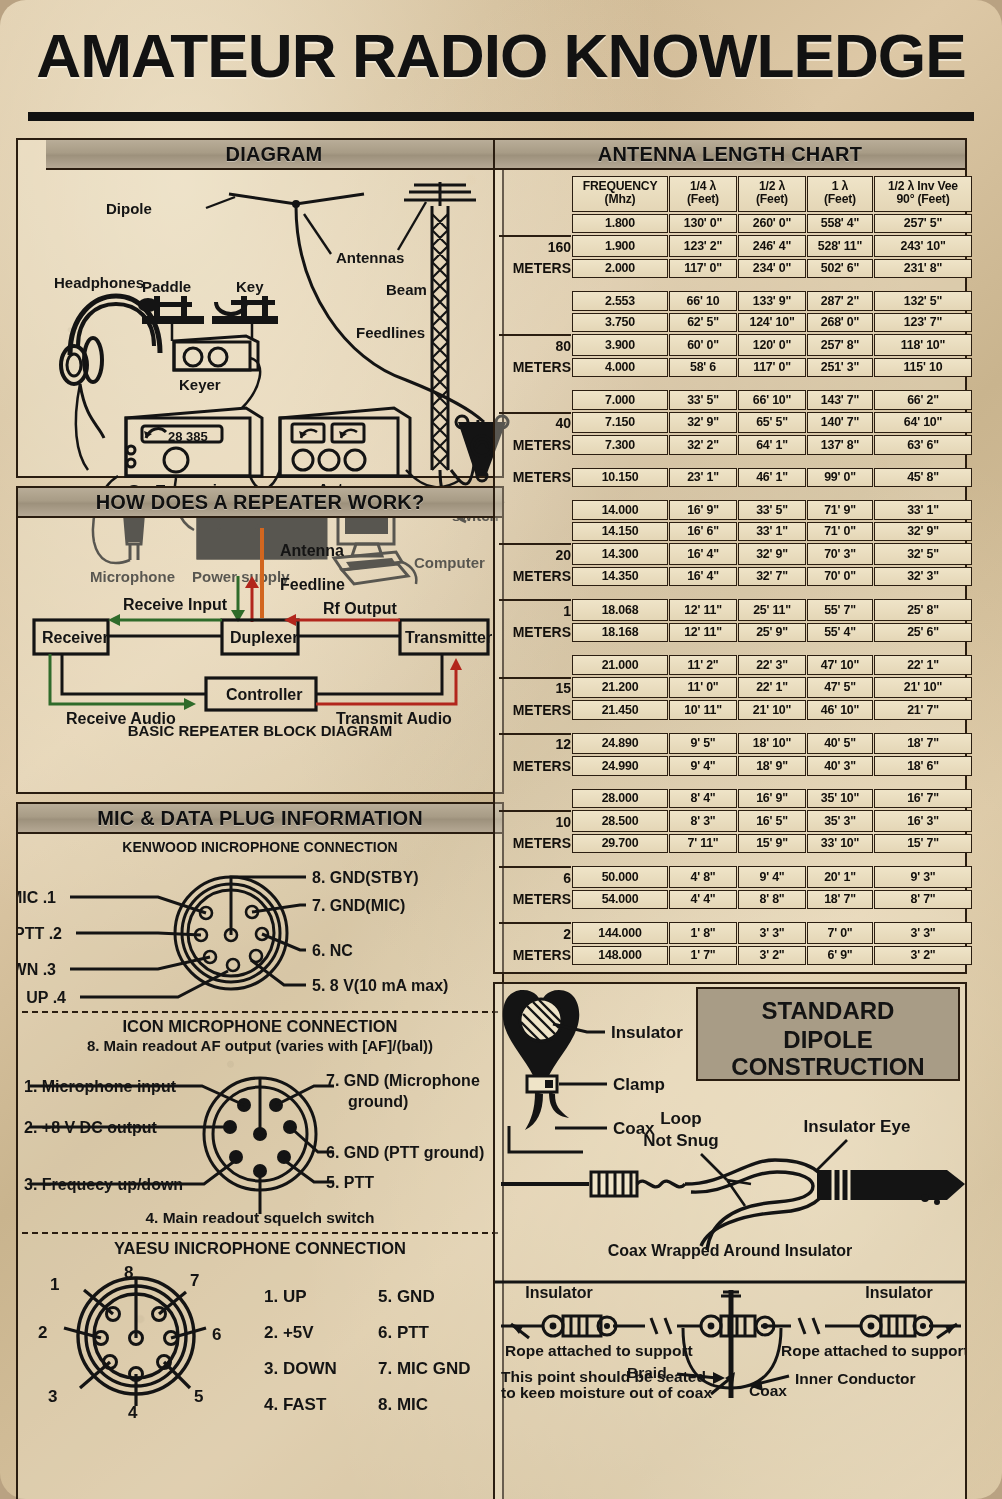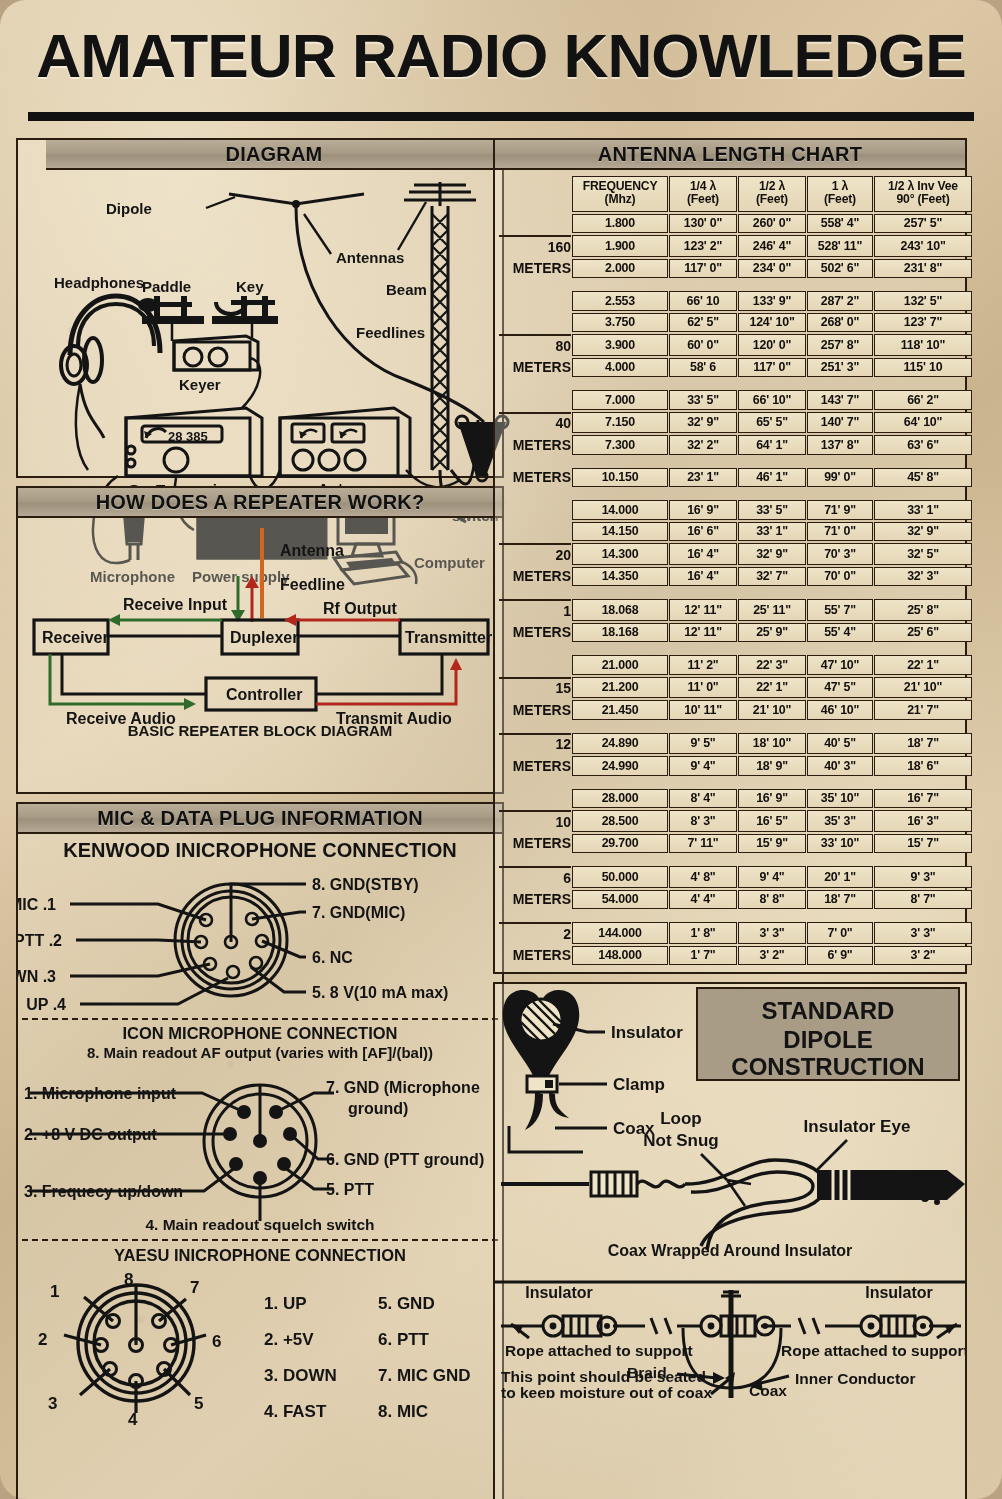--- a/index.html
+++ b/index.html
@@ -308,21 +308,21 @@
         </svg>
         <div style="text-align:center;font-weight:bold;font-size:15px;color:#141414;margin-top:-12px;padding-bottom:4px;">BASIC REPEATER BLOCK DIAGRAM</div>
       </div>
     </div>
 
     <div class="panel" style="height:790px;">
       <div class="bar">MIC &amp; DATA PLUG INFORMATION</div>
       <div class="body">
 
         <div>
-          <div style="text-align:center;font-weight:bold;font-size:20px;color:#141414;padding:5px 0 0;">KENWOOD INICROPHONE CONNECTION</div>
+          <div style="text-align:center;font-weight:bold;font-size:14px;color:#141414;padding:5px 0 0;">KENWOOD INICROPHONE CONNECTION</div>
           <svg width="484" height="156" viewBox="0 0 484 156">
             <circle class="ink" stroke-width="3" cx="213" cy="78" r="56"></circle>
             <circle class="ink" stroke-width="3" cx="213" cy="78" r="49"></circle>
             <circle class="ink" stroke-width="3" cx="213" cy="78" r="43"></circle>
 
             <circle class="ink" stroke-width="2.6" cx="188" cy="58" r="6"></circle>
             <circle class="ink" stroke-width="2.6" cx="183" cy="80" r="6"></circle>
             <circle class="ink" stroke-width="2.6" cx="192" cy="102" r="6"></circle>
             <circle class="ink" stroke-width="2.6" cx="215" cy="110" r="6"></circle>
             <circle class="ink" stroke-width="2.6" cx="238" cy="101" r="6"></circle>

